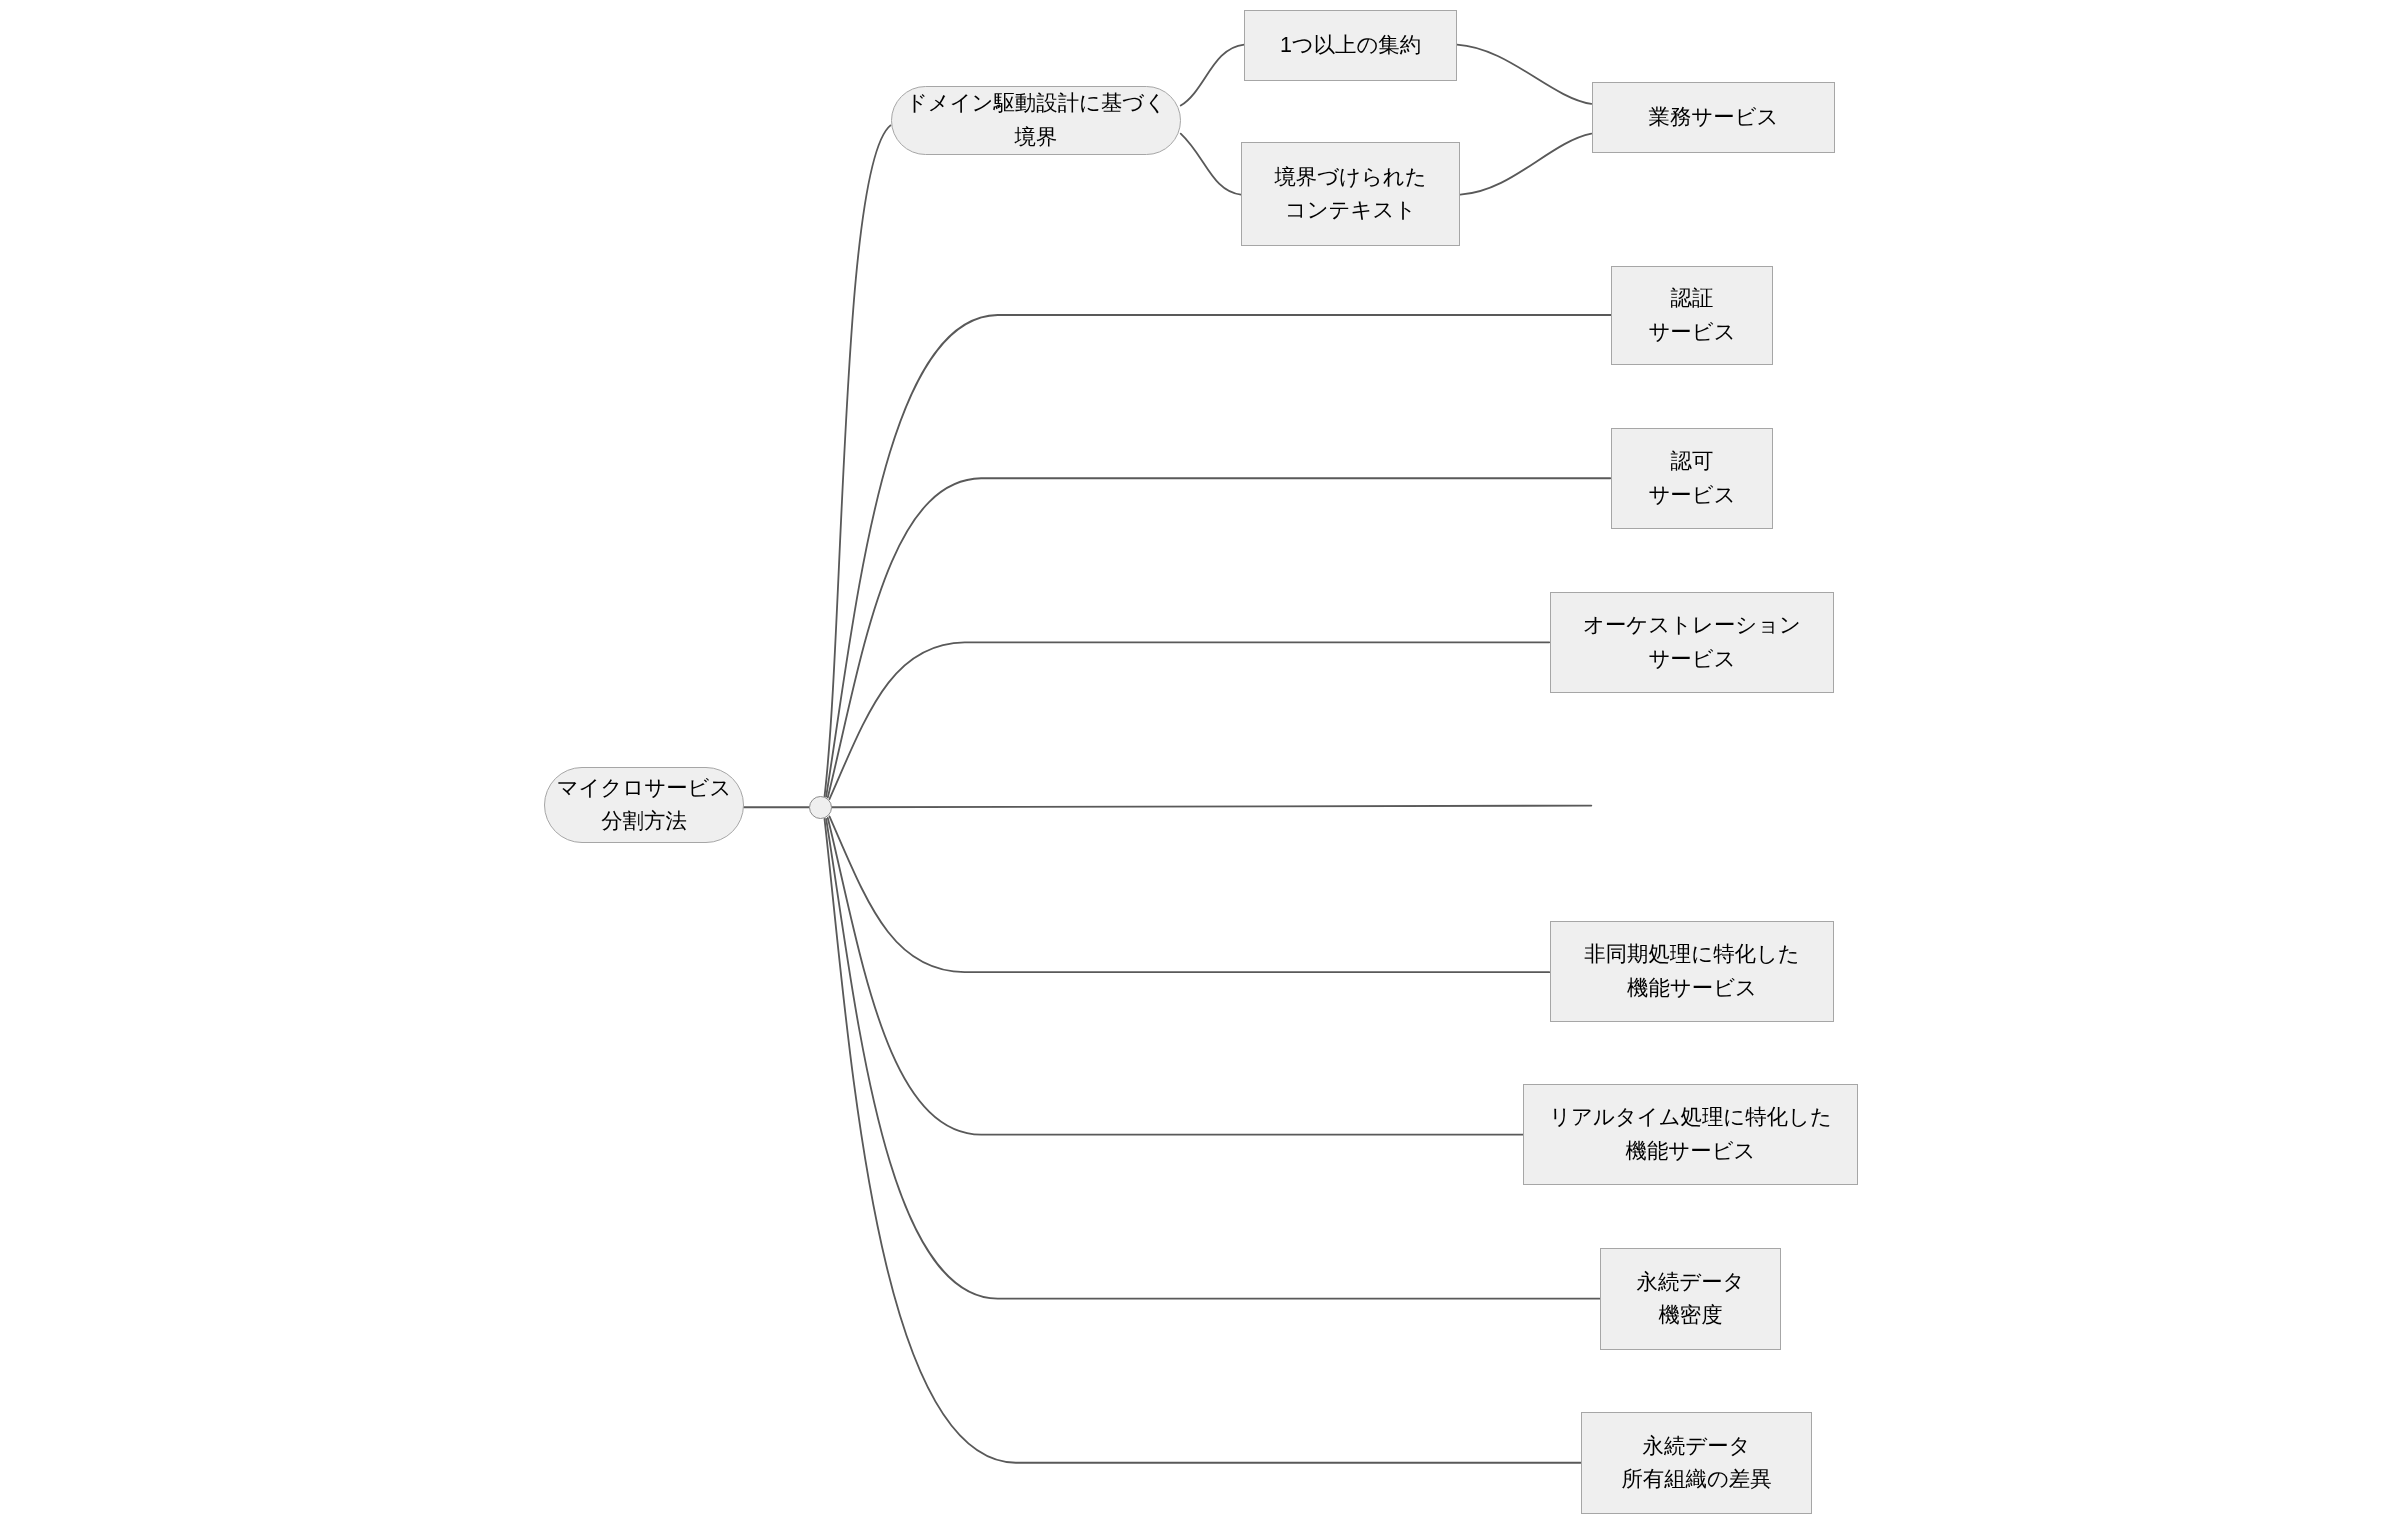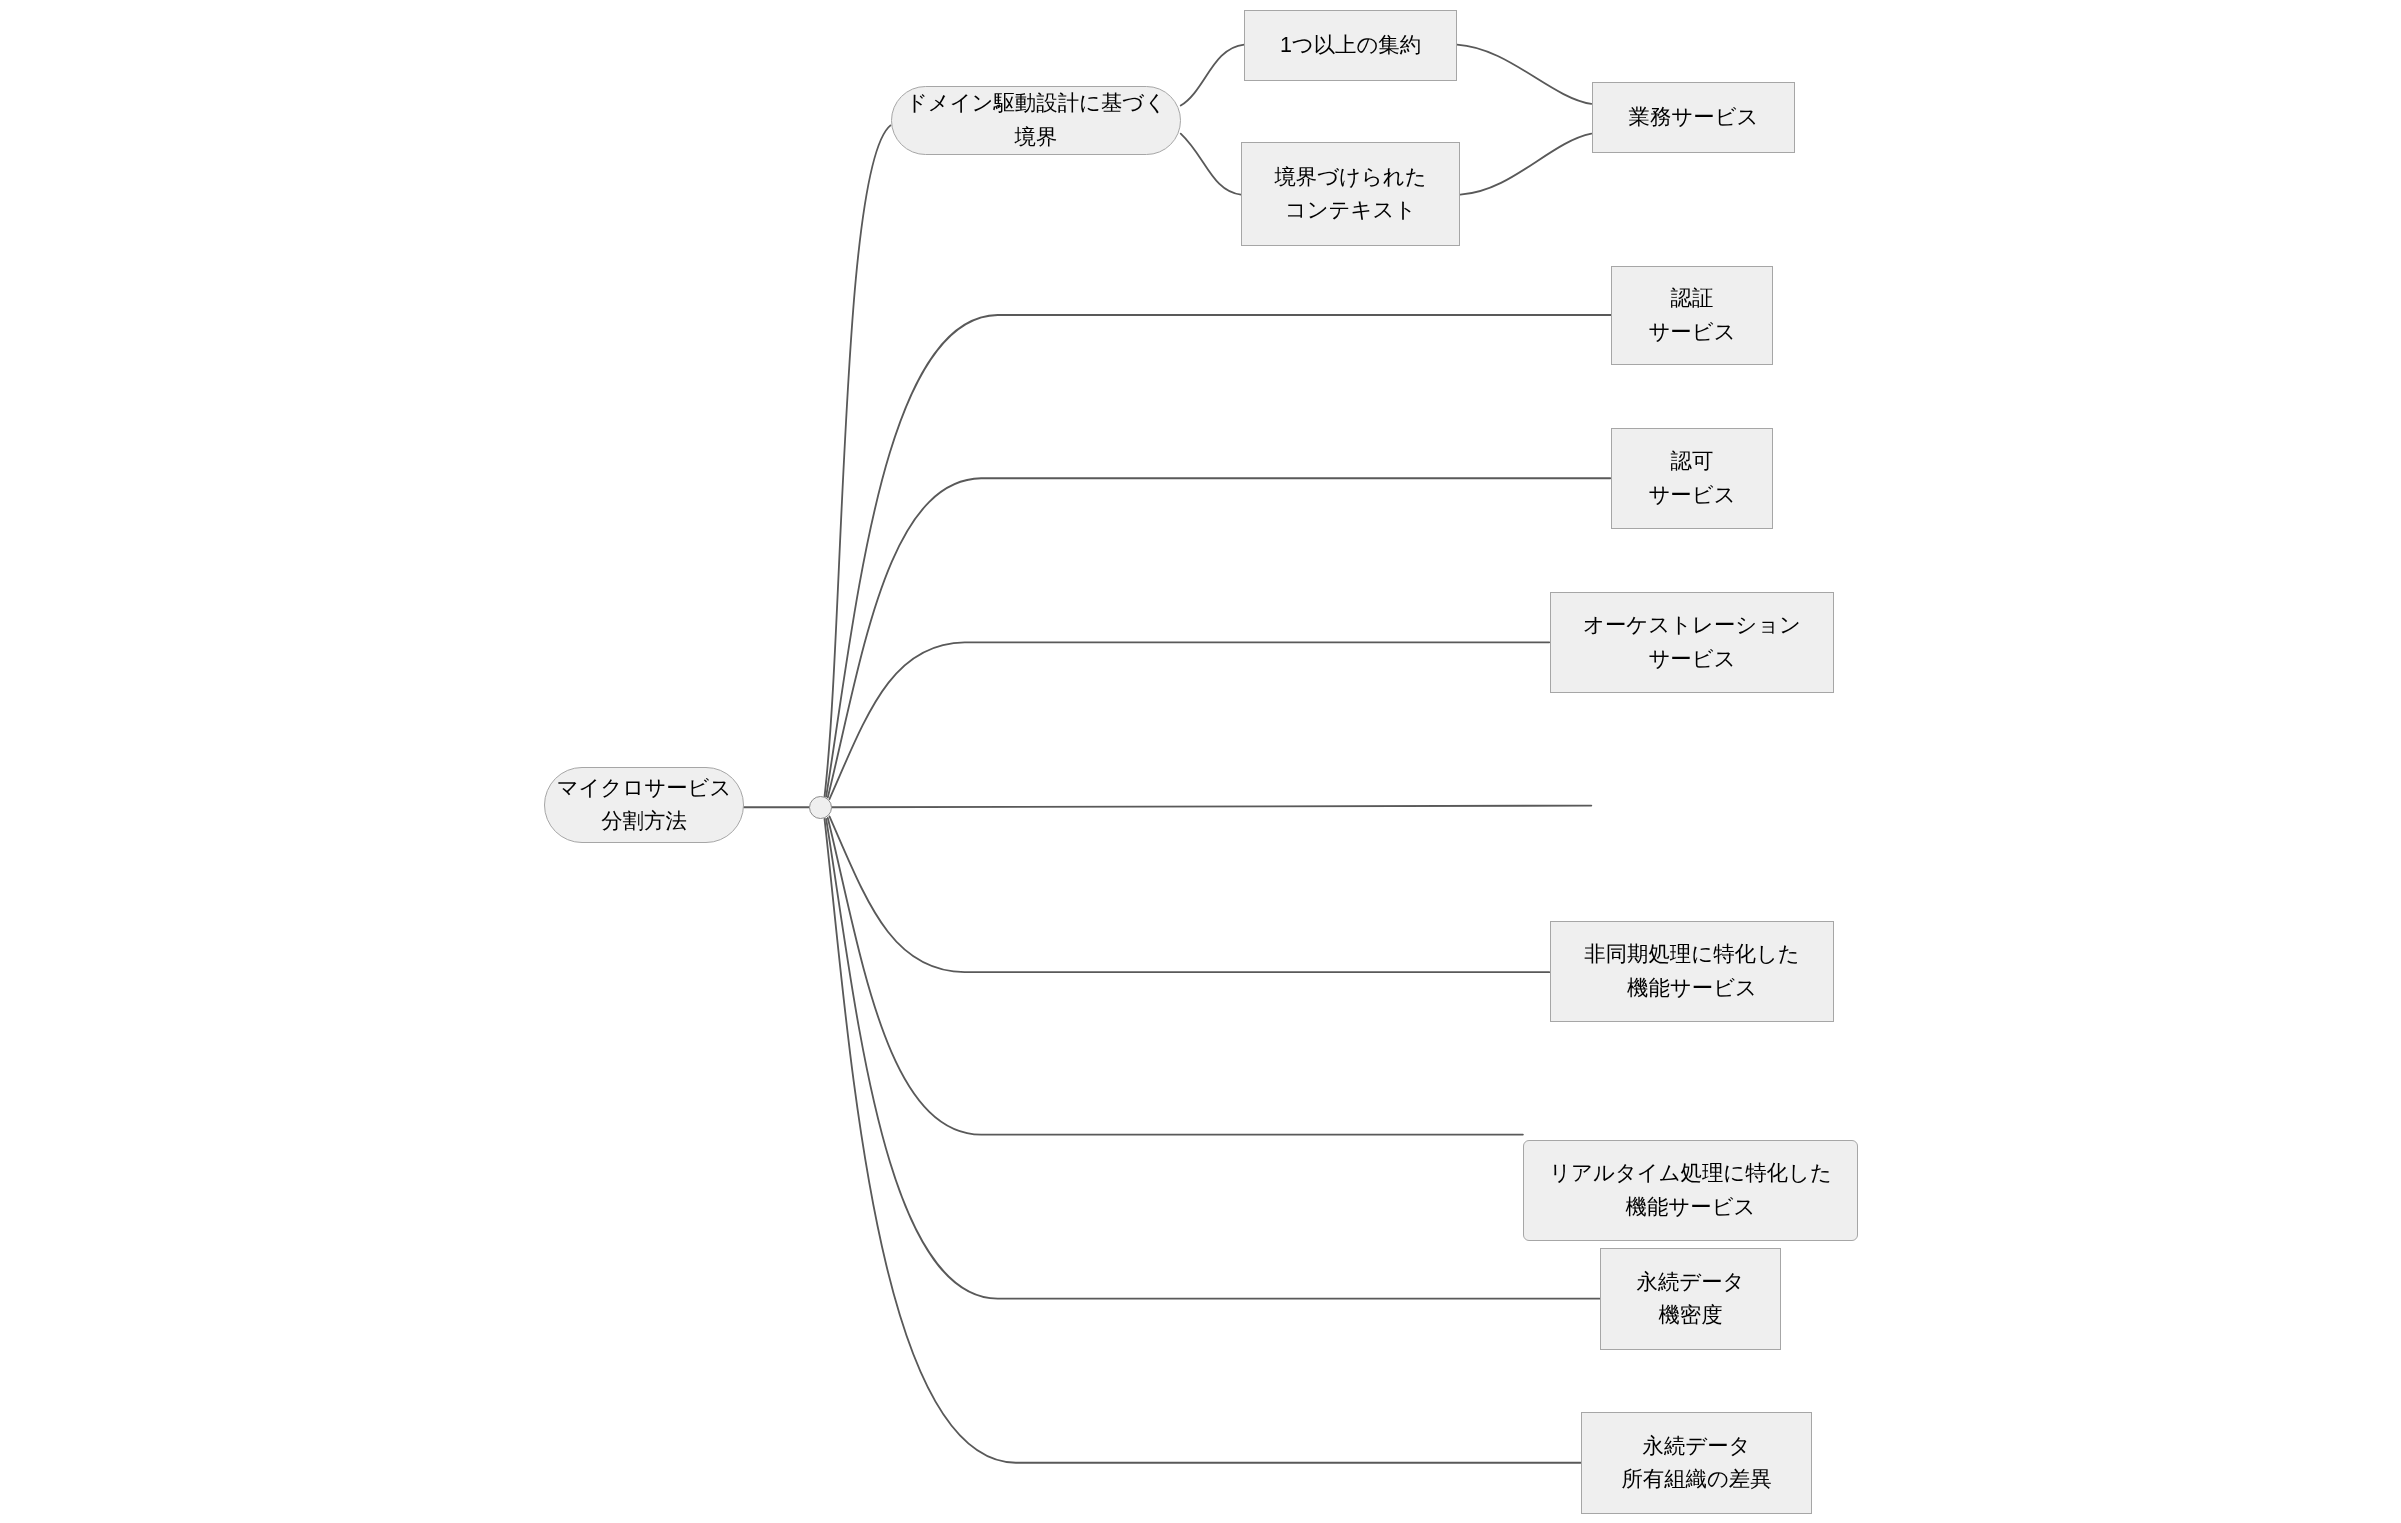--- a/index.html
+++ b/index.html
@@ -92,21 +92,21 @@
 
   <div class="node" style="left: 1244px; top: 10px; width: 213px; height: 71px;">
     <span class="node-text">1つ以上の集約</span>
   </div>
 
   <div class="node" style="left: 1241px; top: 142px; width: 219px; height: 104px;">
     <span class="node-text">境界づけられた
 コンテキスト</span>
   </div>
 
-  <div class="node" style="left: 1592px; top: 82px; width: 203px; height: 71px;">
+  <div class="node" style="left: 1592px; top: 82px; width: 243px; height: 71px;">
     <span class="node-text">業務サービス</span>
   </div>
 
   <div class="node" style="left: 1611px; top: 266px; width: 162px; height: 99px;">
     <span class="node-text">認証
 サービス</span>
   </div>
 
   <div class="node" style="left: 1611px; top: 428px; width: 162px; height: 101px; align-items: center;">
     <span class="node-text">認可
@@ -117,21 +117,21 @@
     <span class="node-text">オーケストレーション
 サービス</span>
   </div>
 
 
   <div class="node" style="left: 1550px; top: 921px; width: 284px; height: 101px; justify-content: center;">
     <span class="node-text">非同期処理に特化した
 機能サービス</span>
   </div>
 
-  <div class="node" style="left: 1523px; top: 1140px; width: 335px; height: 101px; border-radius: 6px;">
+  <div class="node" style="left: 1523px; top: 1084px; width: 335px; height: 101px;">
     <span class="node-text">リアルタイム処理に特化した
 機能サービス</span>
   </div>
 
   <div class="node" style="left: 1600px; top: 1248px; width: 181px; height: 102px;">
     <span class="node-text">永続データ
 機密度</span>
   </div>
 
   <div class="node" style="left: 1581px; top: 1412px; width: 231px; height: 102px;">

